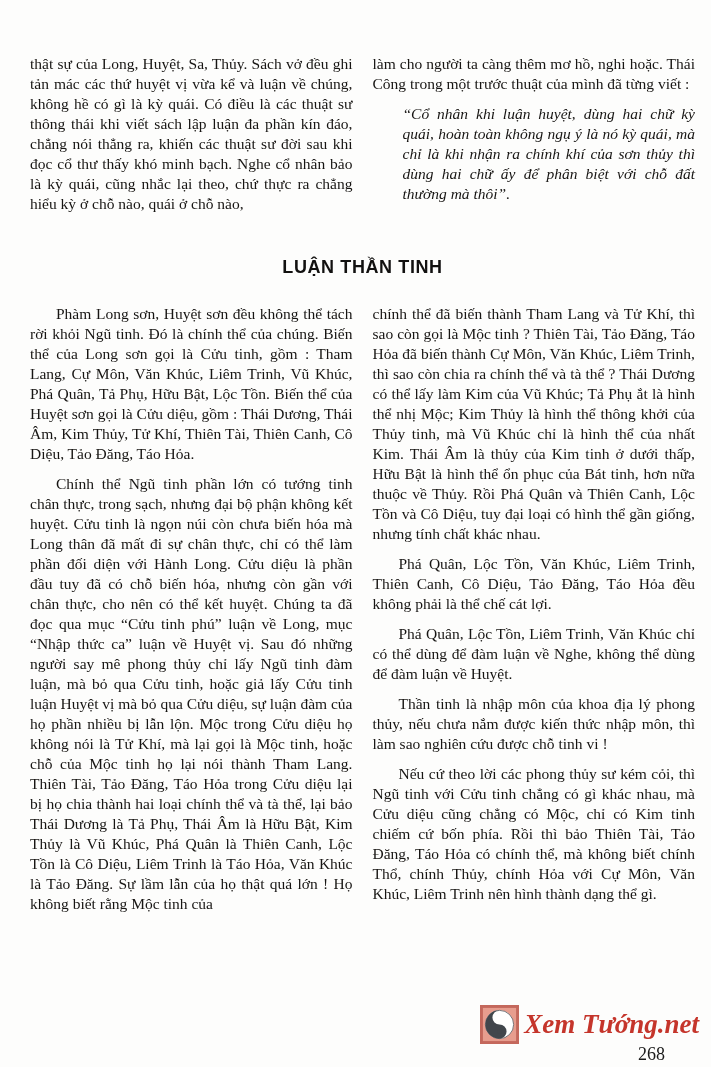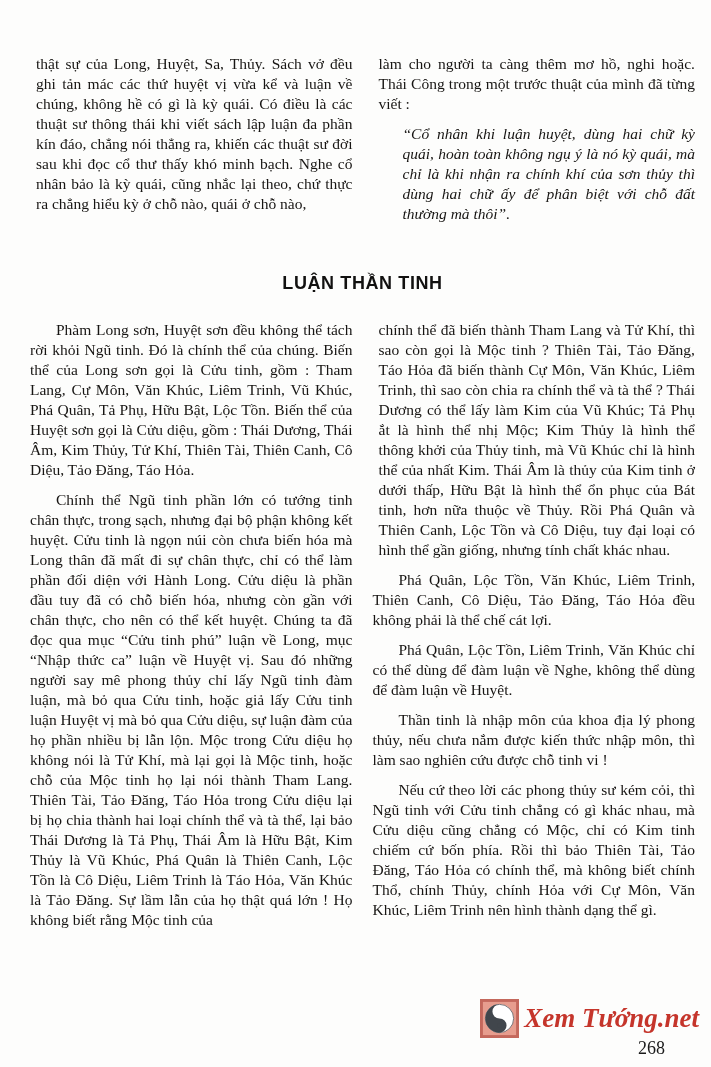--- a/index.html
+++ b/index.html
@@ -12,40 +12,40 @@
     font-family:"Liberation Serif",serif;
     font-size:15.5px;
     line-height:20px;
     color:#171513;
     margin:0 auto;
     overflow:hidden;
   }
   .columns{display:flex;gap:20px;}
   .col{flex:1;text-align:justify;}
   .para{margin:0 0 10px 0;}
-  .no-indent{text-indent:0;margin-left:6px;}
+  .no-indent{text-indent:0;}
   .indent{text-indent:26px;}
   .quote{
     margin:10px 0 16px 30px;
     font-style:italic;
     text-align:justify;
   }
   .heading{
     font-family:"Liberation Sans",sans-serif;
     font-size:18px;
     font-weight:bold;
     letter-spacing:0.6px;
     text-align:center;
     margin:33px 0 27px 0;
     color:#121110;
   }
   .footer{
     position:absolute;
     right:12px;
-    bottom:8px;
+    bottom:2px;
     display:flex;
     flex-direction:column;
     align-items:flex-end;
   }
   .logo-row{
     display:flex;
     align-items:center;
     gap:5px;
   }
   .logo-text{

